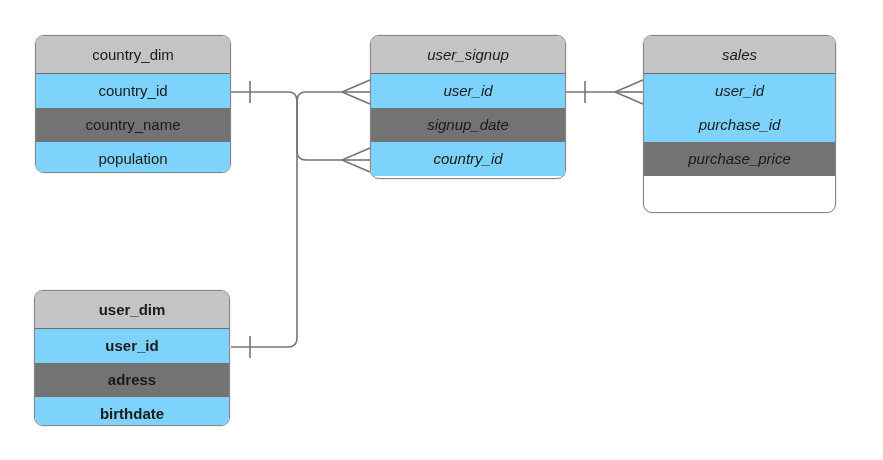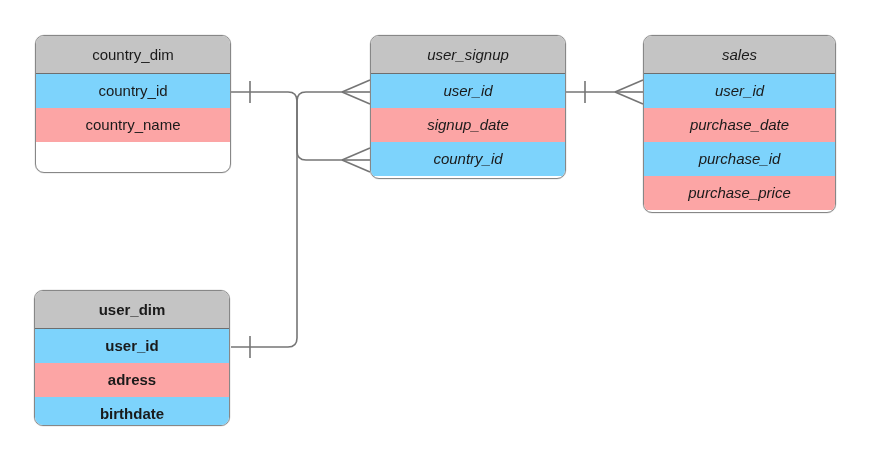--- a/index.html
+++ b/index.html
@@ -47,21 +47,21 @@
     box-sizing: border-box;
     height: 34px;
     line-height: 34px;
     font-size: 15px;
     color: #1a1a1a;
     background: #7dd3fc;
     white-space: nowrap;
     overflow: hidden;
   }
   .entity-row.alt {
-    background: #fca5a5;
+    background: #737373;
   }
   
   .style-plain .entity-header,
   .style-plain .entity-row {
     text-align: center;
     font-style: normal;
     padding: 0 4px;
   }
   
   .style-italic .entity-header,
@@ -107,31 +107,31 @@
         <path d="M 615 92 L 643 104"></path>
       </g>
     </g>
   </svg>
 
   <div id="entity-layer">
       <div class="entity style-plain" style="left: 35px; top: 35px; width: 196px; height: 138px;">
         <div class="entity-header">country_dim</div>
         <div class="entity-row">country_id</div>
         <div class="entity-row alt">country_name</div>
+        <div class="entity-row">population</div>
       </div>
       <div class="entity style-italic" style="left: 370px; top: 35px; width: 196px; height: 144px;">
         <div class="entity-header">user_signup</div>
         <div class="entity-row">user_id</div>
         <div class="entity-row alt">signup_date</div>
         <div class="entity-row">country_id</div>
       </div>
       <div class="entity style-italic" style="left: 643px; top: 35px; width: 193px; height: 178px;">
         <div class="entity-header">sales</div>
         <div class="entity-row">user_id</div>
-        <div class="entity-row alt">purchase_date</div>
         <div class="entity-row">purchase_id</div>
         <div class="entity-row alt">purchase_price</div>
       </div>
       <div class="entity style-plain" style="left: 34px; top: 290px; width: 196px; height: 136px; font-weight: bold;">
         <div class="entity-header">user_dim</div>
         <div class="entity-row">user_id</div>
         <div class="entity-row alt">adress</div>
         <div class="entity-row">birthdate</div>
       </div>
     </div>

